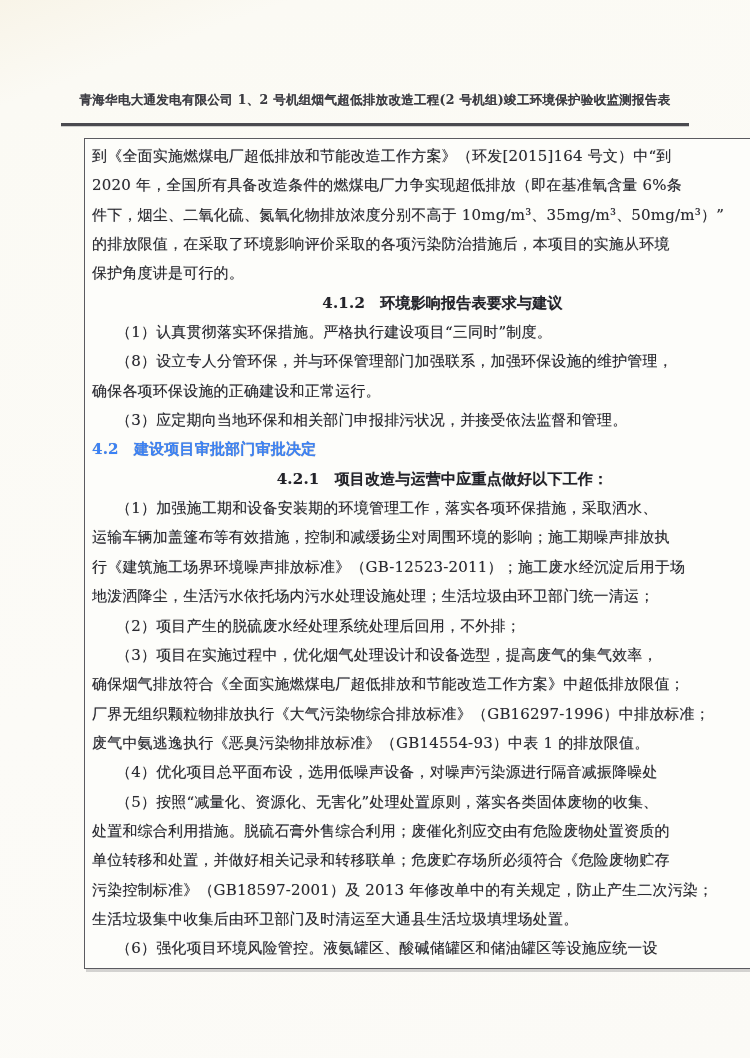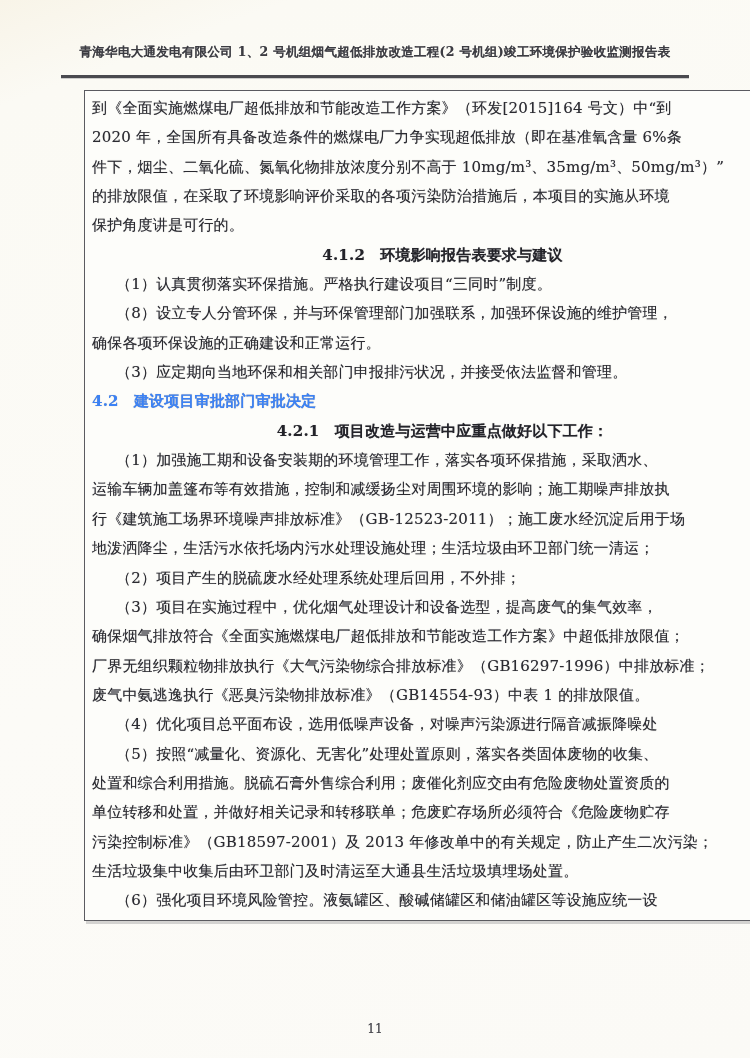--- a/index.html
+++ b/index.html
@@ -11,20 +11,21 @@
     height: 1058px;
     position: relative;
     overflow: hidden;
     background: linear-gradient(160deg, #f8f4e8 0%, #fbfaf4 8%, #fcfbf7 55%, #fbfaf6 100%);
     font-family: "DejaVu Serif", "Liberation Serif", serif;
     color: #2b2b31;
   }
   .page {
     position: absolute;
     inset: 0;
+    margin-top: 48px;
   }
   .header-title {
     position: absolute;
     top: 44px;
     left: 0;
     right: 0;
     text-align: center;
     font-size: 12.5px;
     font-weight: bold;
     letter-spacing: 0.3px;

